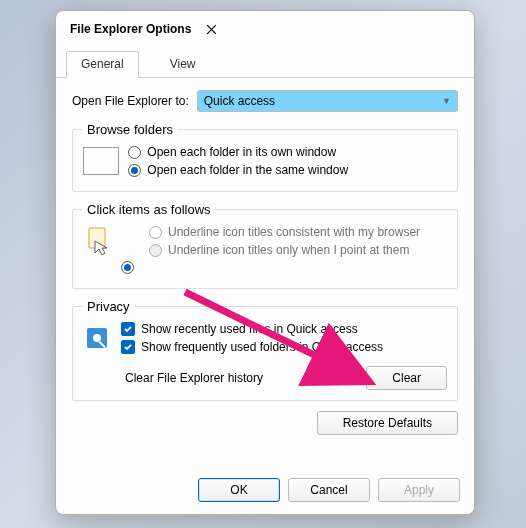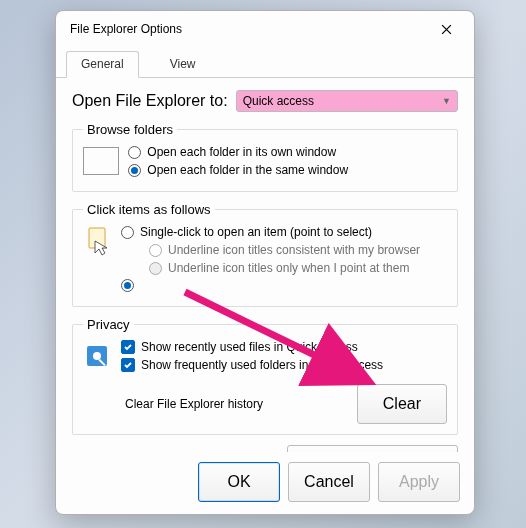--- a/index.html
+++ b/index.html
@@ -21,23 +21,24 @@
     background: #fdfdfd;
     border: 1px solid #b0b0b0;
     border-radius: 8px;
     box-shadow: 0 8px 30px rgba(0,0,0,0.25);
     display: flex;
     flex-direction: column;
   }
   .titlebar {
     display: flex;
     align-items: center;
-    justify-content: space-between;
+    justify-content: flex-start;
     height: 36px;
     padding: 0 8px 0 14px;
+    font-weight: bold;
   }
   .titlebar .title {
     font-size: 12px;
     color: #000;
   }
   .close-btn {
     width: 40px;
     height: 26px;
     display: flex;
     align-items: center;
@@ -72,27 +73,27 @@
     padding: 12px 16px 8px 16px;
     flex: 1;
     overflow: hidden;
   }
   .row-open {
     display: flex;
     align-items: center;
     gap: 8px;
     margin-bottom: 10px;
   }
-  .row-open label { font-size: 16px; }
+  .row-open label { font-size: 12px; }
   .combo {
     flex: 1;
     height: 22px;
     border: 1px solid #bbb;
     border-radius: 3px;
-    background: #f9a8d4;
+    background: #7dd3fc;
     display: flex;
     align-items: center;
     justify-content: space-between;
     padding: 0 6px;
     cursor: pointer;
     font-size: 12px;
   }
   .combo .chev { color: #666; font-size: 9px; }
   fieldset {
     border: 1px solid #ddd;
@@ -156,26 +157,26 @@
     border-radius: 2px;
   }
   .check-box svg { width: 10px; height: 10px; }
   .click-icon, .priv-icon {
     width: 30px;
     height: 34px;
     display: inline-block;
     vertical-align: top;
   }
   .btn {
-    height: 40px;
+    height: 24px;
     border: 1px solid #bbb;
     background: linear-gradient(#fdfdfd,#f0f0f0);
     border-radius: 3px;
     padding: 0 25px;
-    font-size: 16px;
+    font-size: 12px;
     cursor: pointer;
     display: inline-flex;
     align-items: center;
     justify-content: center;
     min-width: 60px;
   }
   .btn-default {
     border: 1px solid #0067c0;
     box-shadow: 0 0 0 1px rgba(0,103,192,0.15) inset;
   }
@@ -260,24 +261,20 @@
     <fieldset>
       <legend>Click items as follows</legend>
       <div style="display:flex;gap:8px;">
         <span class="click-icon">
           <svg viewBox="0 0 30 34">
               <rect x="6" y="3" width="16" height="20" rx="1" fill="#fff6d8" stroke="#d6a23a"></rect>
               <path d="M12 16 L12 28 L16 24 L19 30 L22 28 L19 23 L24 23 Z" fill="#fff" stroke="#333" stroke-width="0.8"></path>
             </svg>
         </span>
         <div style="flex:1">
-          <div class="radio-row">
-            <span class="radio-disc"></span>
-            <span>Single-click to open an item (point to select)</span>
-          </div>
           <div class="radio-row sub-radio">
             <span class="radio-disc"></span>
             <span>Underline icon titles consistent with my browser</span>
           </div>
           <div class="radio-row sub-radio">
             <span class="radio-disc" style="border-color:#aaa;background:#eee"></span>
             <span>Underline icon titles only when I point at them</span>
           </div>
           <div class="radio-row">
             <span class="radio-disc checked"></span>

